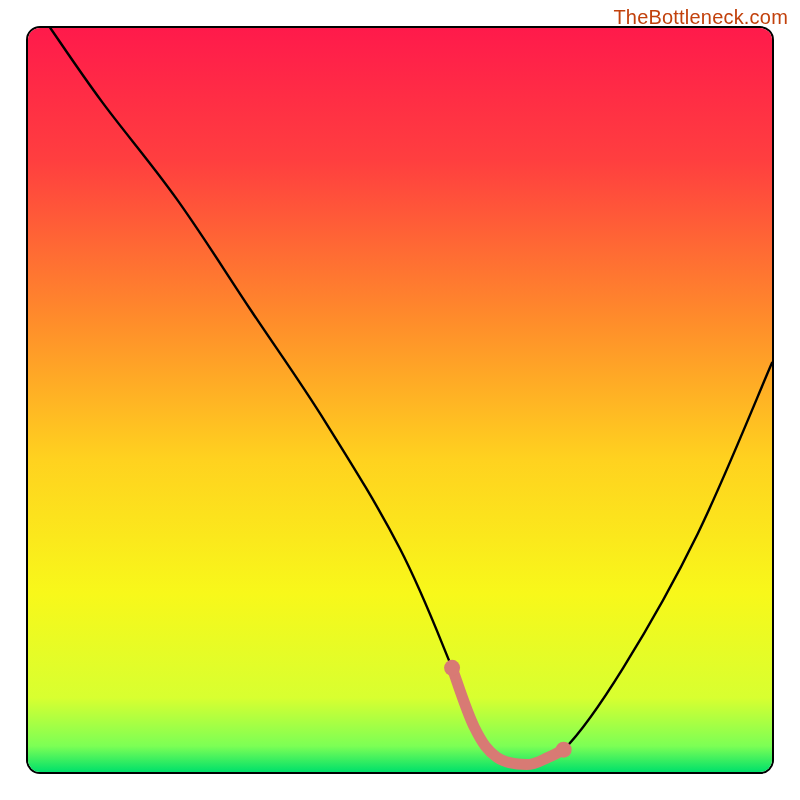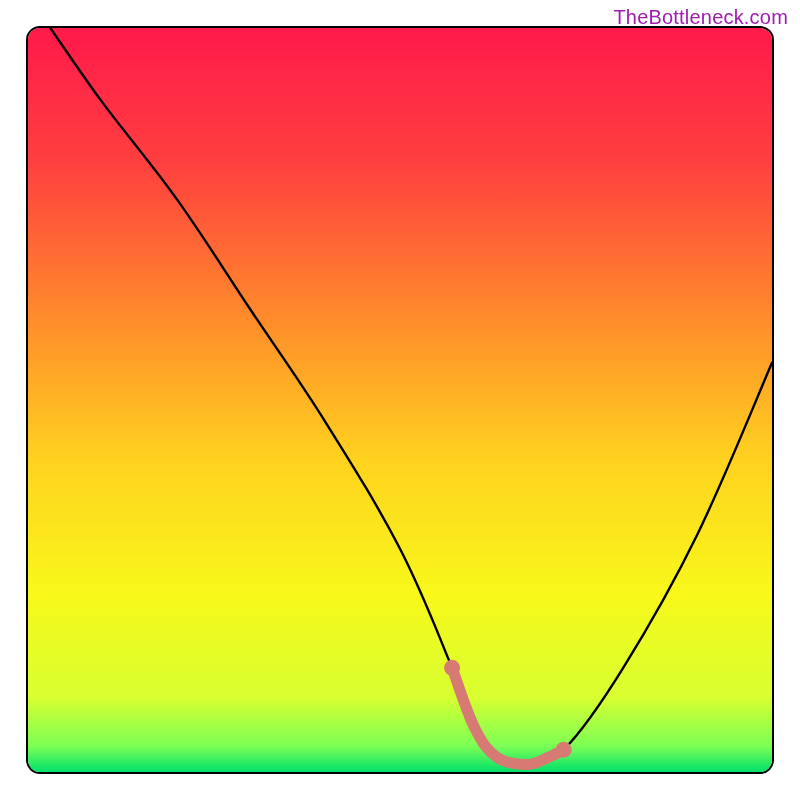--- a/index.html
+++ b/index.html
@@ -13,21 +13,21 @@
   }
   .wrap {
     position: relative;
     width: 800px;
     height: 800px;
   }
   .watermark {
     position: absolute;
     top: 6px;
     right: 12px;
-    color: #a21caf;
+    color: #c2410c;
     font-size: 20px;
     letter-spacing: 0.2px;
     font-weight: 400;
   }
   .chart-box {
     position: absolute;
     left: 26px;
     top: 26px;
     width: 748px;
     height: 748px;

